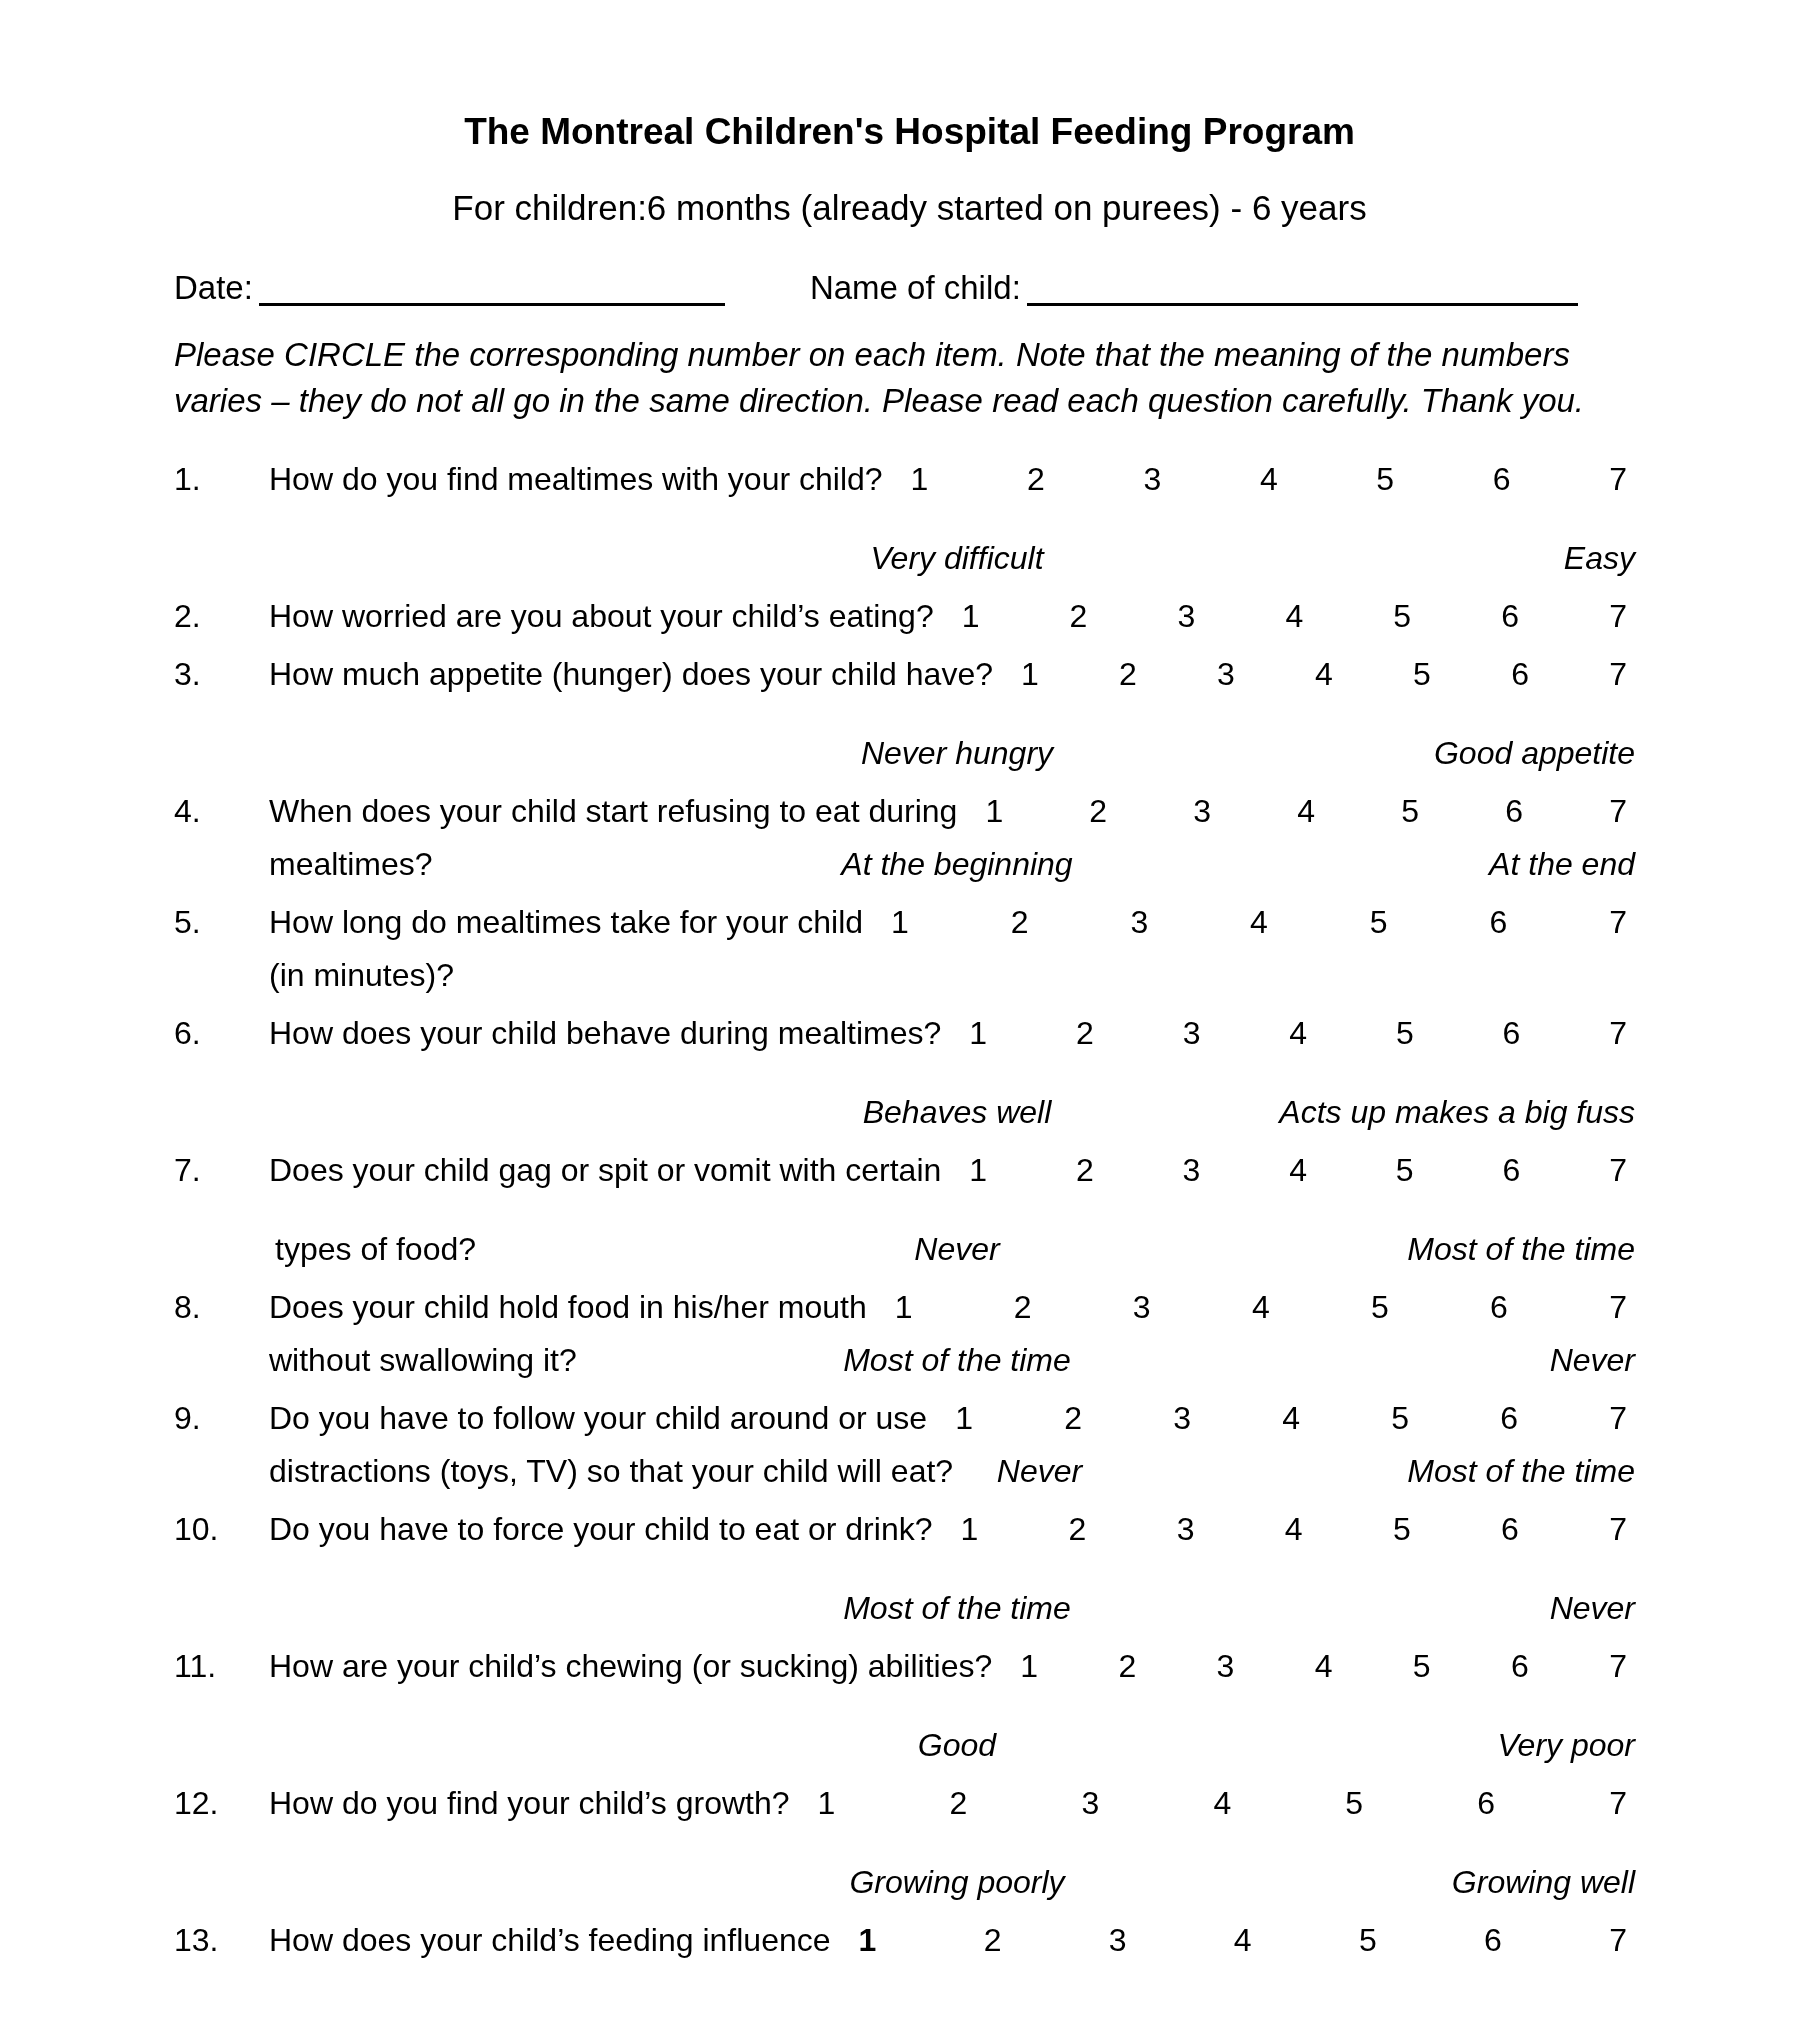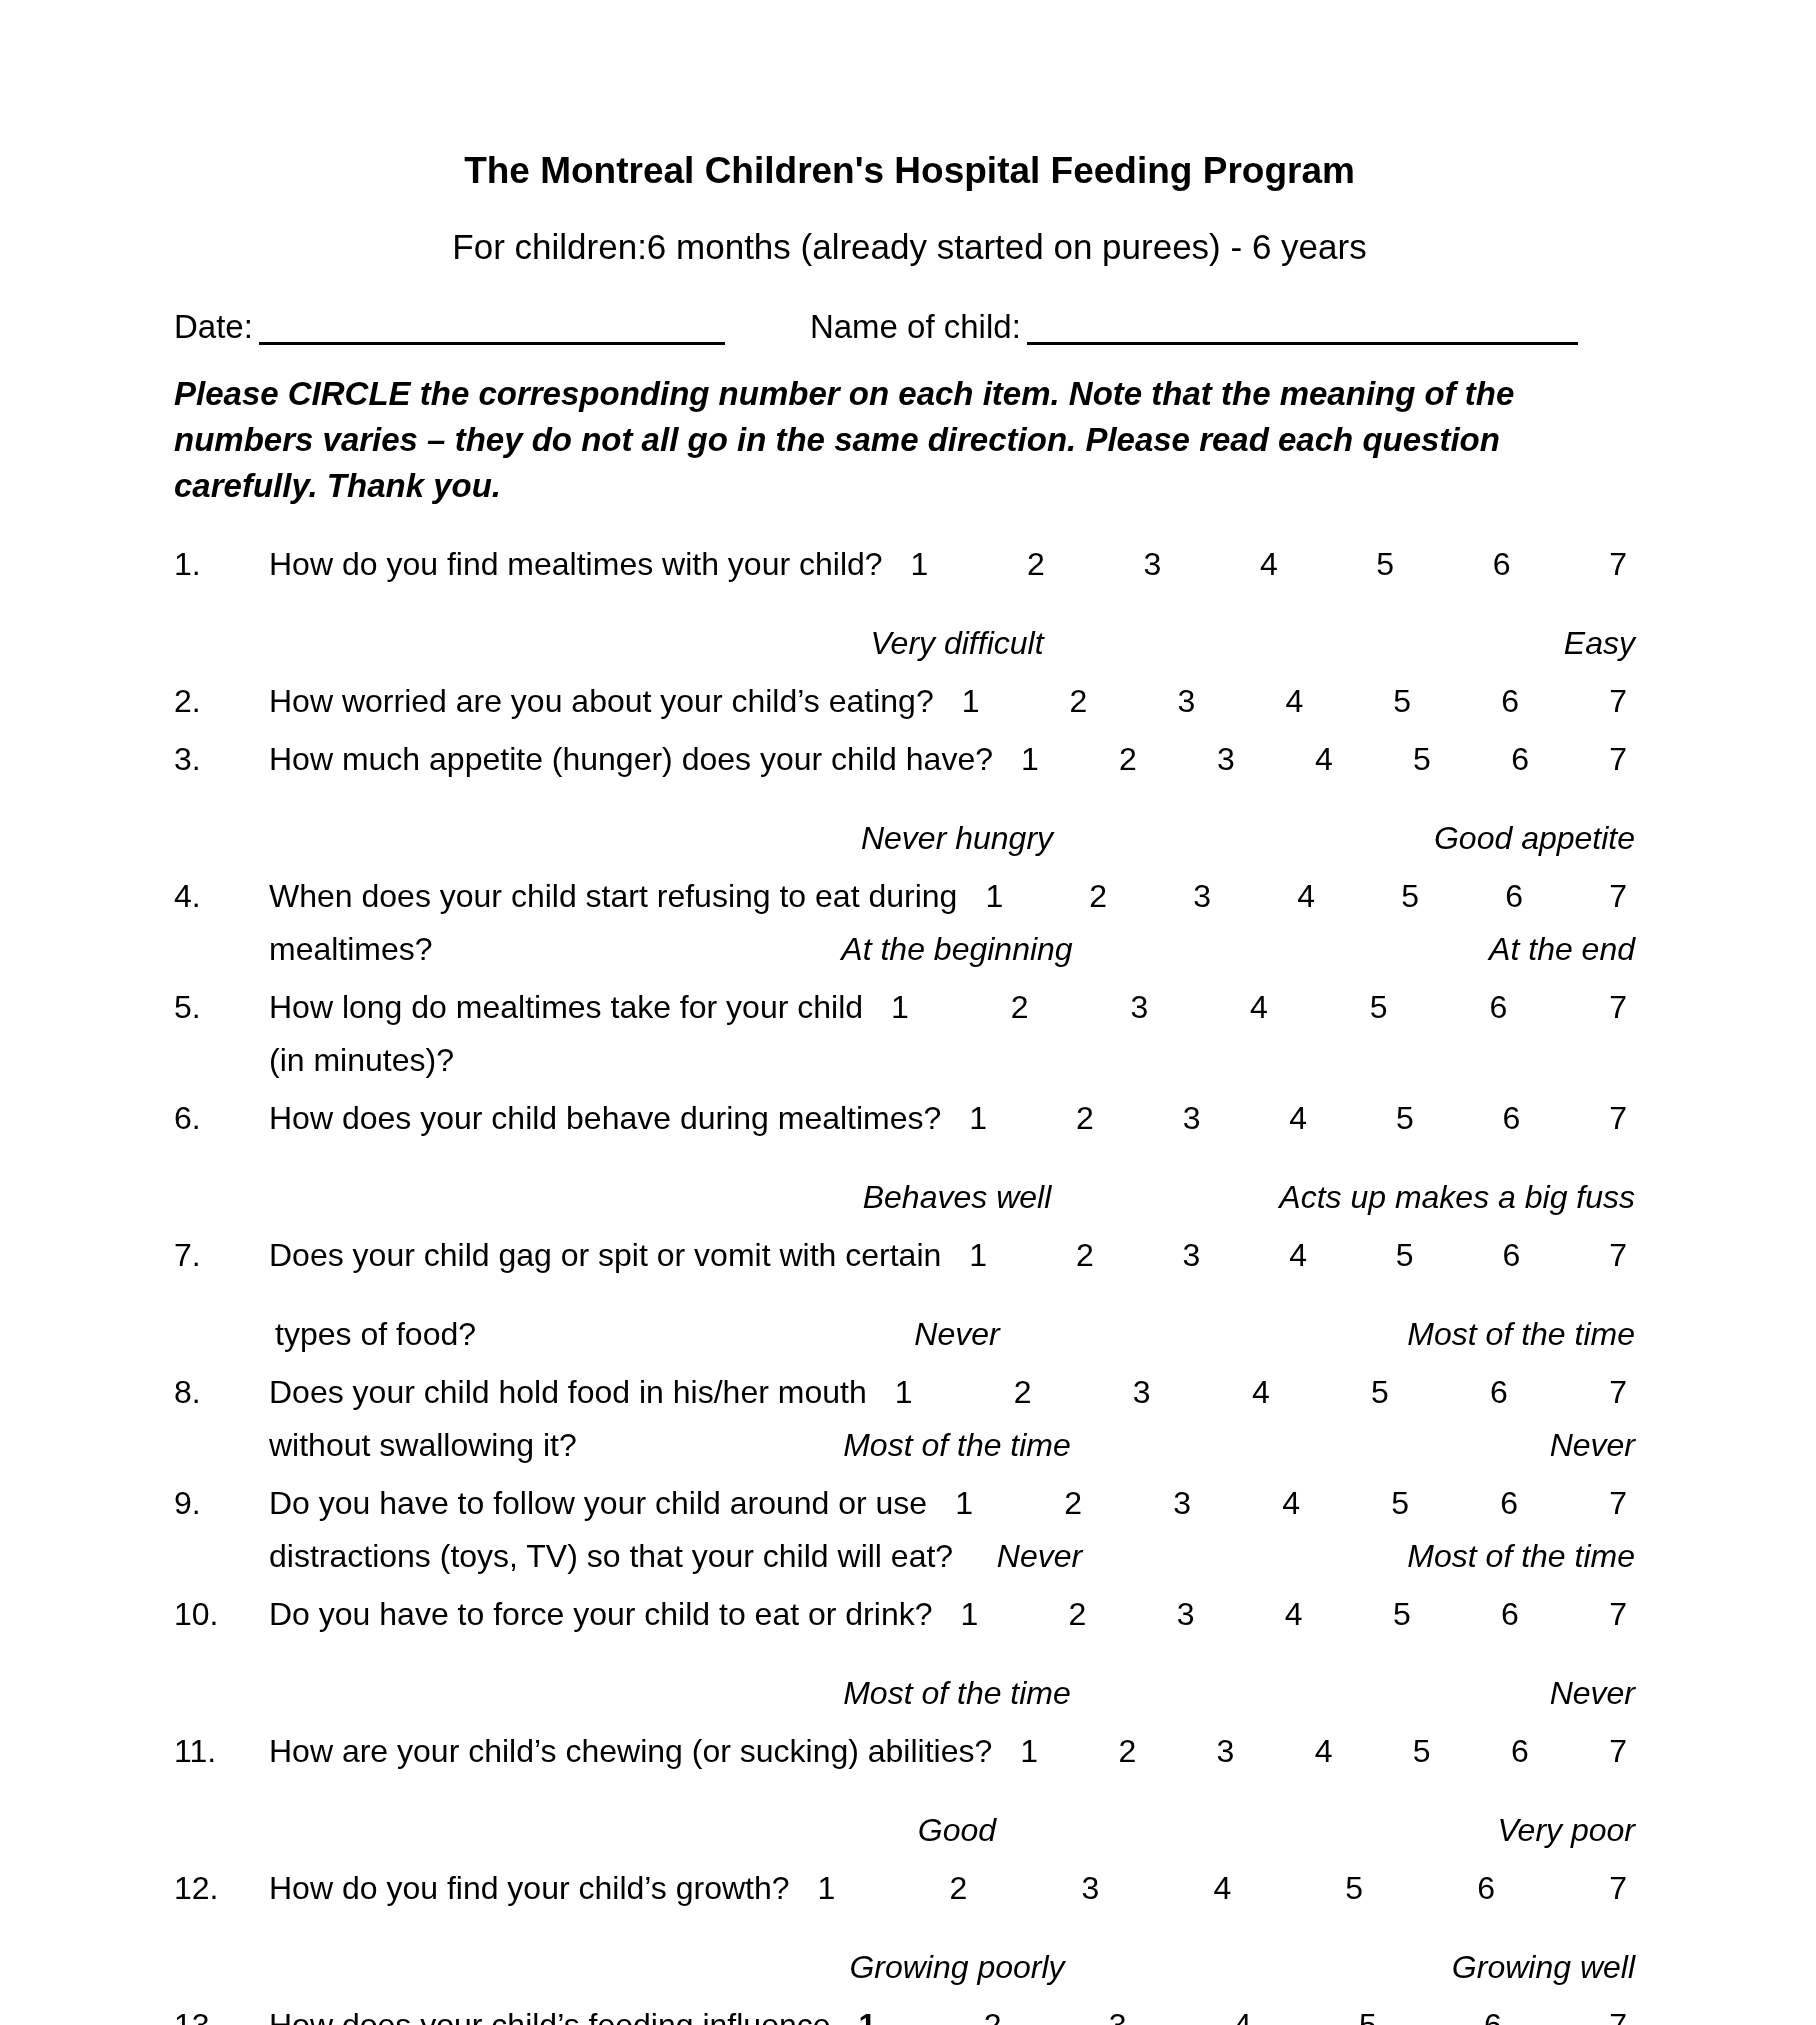--- a/index.html
+++ b/index.html
@@ -8,21 +8,21 @@
     width:1817px; height:2255px;
     box-sizing:border-box;
     padding:109px 172px 0 174px;
     background:#ffffff;
     color:#000000;
     font-family:"Liberation Sans", sans-serif;
     overflow:hidden;
   }
   .title {
     text-align:center; font-weight:bold;
-    font-size:37px; line-height:45px;margin-top:39px;
+    font-size:37px; line-height:45px;
   }
   .subtitle {
     text-align:center; font-weight:normal;
     font-size:35px; line-height:43px;
     margin-top:32px;
   }
   .date-row {
     display:flex; align-items:flex-end;
     margin-top:38px;
     font-size:33px; line-height:41px;
@@ -30,21 +30,21 @@
   .fill-line {
     border-bottom:3.6px solid #000;
     align-self:flex-end;
     margin-bottom:2.4px;
   }
   .date-fill { width:466px; margin-left:6px; }
   .name-label { margin-left:85px; white-space:nowrap; }
   .name-fill { flex:1; margin-left:6px; margin-right:67px; }
   .instructions {
     margin-top:24px;
-    font-weight:bold; font-style:italic;
+    font-weight:normal; font-style:italic;
     font-size:33px; line-height:46px;
   }
   .questions { margin-top:35px; }
   .q { position:relative; margin-bottom:17px; }
   .qnum {
     position:absolute; left:0; top:0;
     font-size:32px; line-height:41px;
   }
   .line { margin-left:95px; position:relative; }
   .l1 { display:flex; font-size:32px; line-height:41px; }

